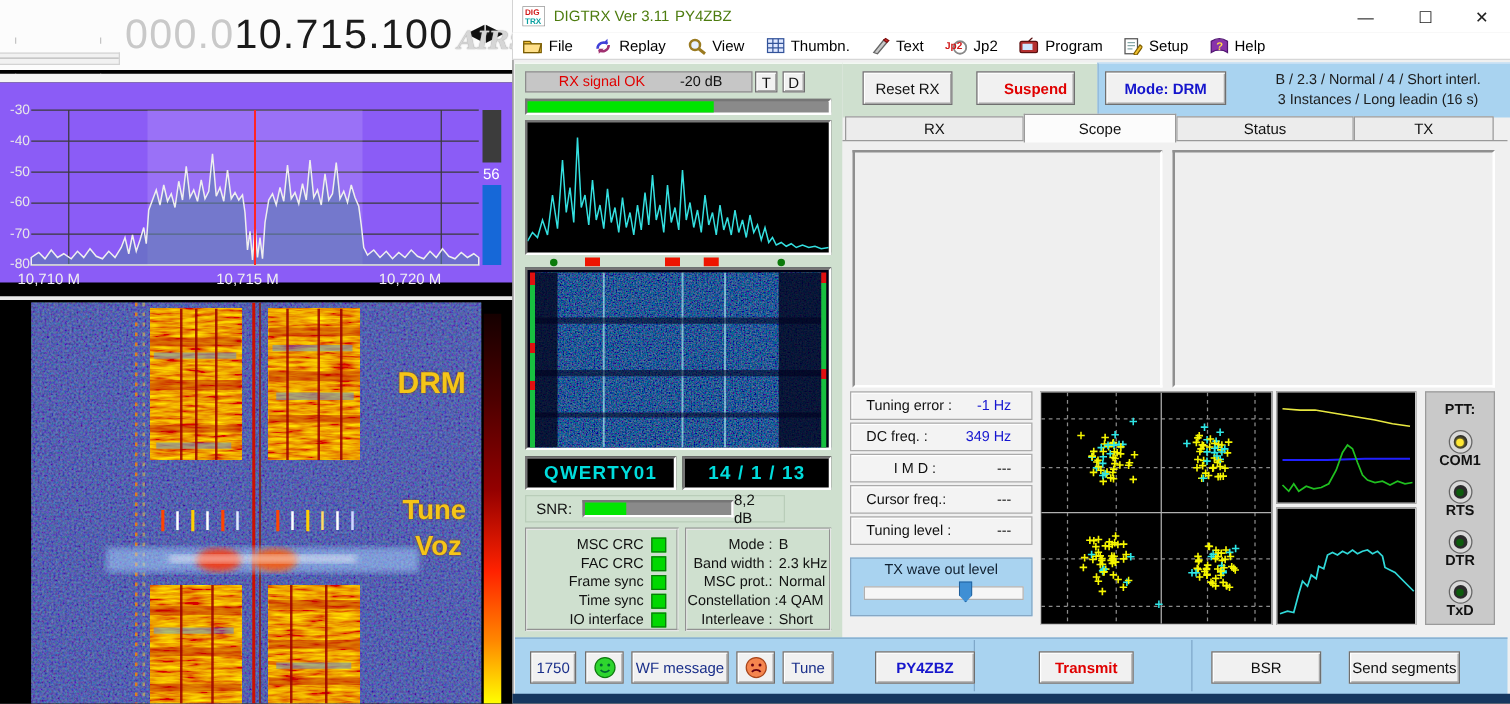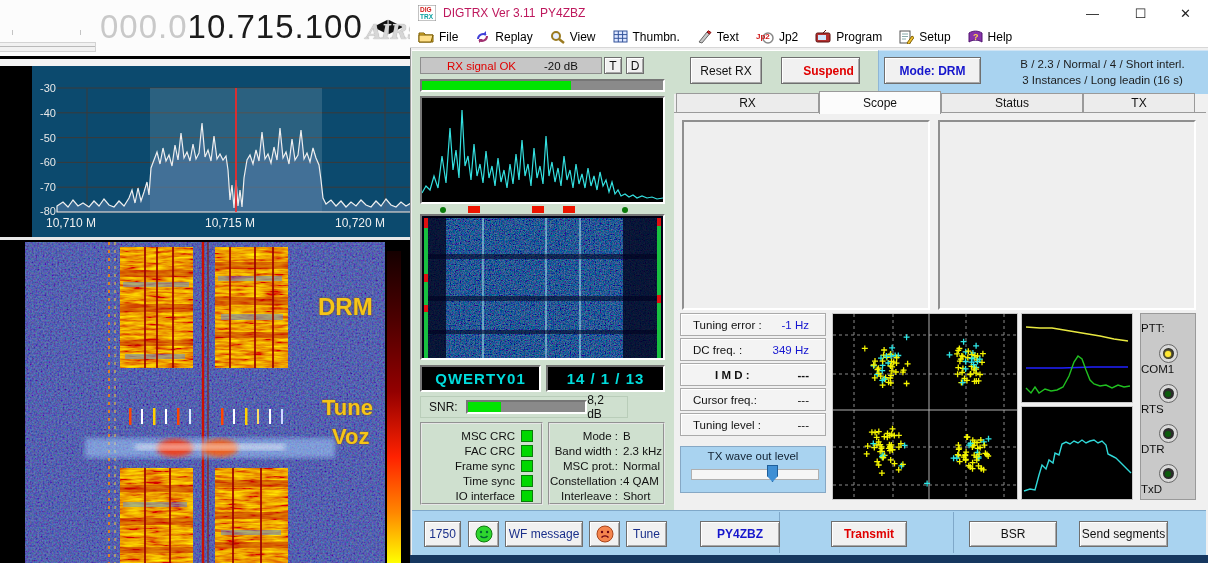--- a/index.html
+++ b/index.html
@@ -11,30 +11,30 @@
   #freq-display{left:100px;top:8px;font-weight:300;font-size:33px;letter-spacing:1px;color:#1b1b1b;white-space:nowrap;}
   #freq-display .dim{color:#c9c9c9;}
   .freq-arrow{display:inline-block;font-size:19px;vertical-align:6px;color:#111;}
   #airspy-logo{left:366px;top:20px;font-family:"DejaVu Serif",serif;font-style:italic;font-weight:bold;
                font-size:20px;color:#d6d6d6;text-shadow:0 0 1px #8a8a8a;}
   .mini-slider-line{left:0;top:46px;width:95px;height:1px;background:#b9b9b9;}
   .mini-slider-bar{left:0;top:42px;width:95px;height:8px;background:#f1f1f1;border:1px solid #d3d3d3;border-left:none;}
   .mini-tick{width:1px;height:5px;background:#c4c4c4;}
   #black-rule{left:0;top:56px;width:410px;height:3px;background:#000;}
   #white-gap{left:0;top:59px;width:410px;height:7px;background:#f4f4f4;}
-  #sdr-spectrum{left:0;top:66px;width:410px;height:180px;background:#0c4a6e;margin-left:32px;}
+  #sdr-spectrum{left:0;top:66px;width:410px;height:160px;background:#8b5cf6;}
   .ytick{position:absolute;left:0;width:24px;text-align:right;color:#e8e8e8;font-size:11px;}
   .xtick{position:absolute;top:150px;color:#f0f0f0;font-size:12px;}
   #level-56{left:384px;top:66px;width:18px;text-align:center;color:#fff;font-size:12px;}
   #sdr-waterfall{left:0;top:237px;width:410px;height:326px;background:#000;}
   .wf-label{position:absolute;color:#f5c518;font-weight:bold;text-shadow:0 0 2px #7a5200;}
   
   #win{left:410px;top:0;width:798px;height:563px;background:#f0f0f0;border-left:1px solid #9a9a9a;box-sizing:border-box;}
   #titlebar{left:410px;top:0;width:798px;height:26px;background:#ffffff;border-bottom:1px solid #e2e2e2;}
-  #titlebar .t-text{position:absolute;top:6px;font-size:12px;color:#be185d;}
+  #titlebar .t-text{position:absolute;top:6px;font-size:12px;color:#4d7c0f;}
   .winbtn{position:absolute;top:0;width:45px;height:26px;display:flex;align-items:center;justify-content:center;font-size:13px;color:#222;}
   #menubar{left:410px;top:26px;width:798px;height:22px;background:#fff;border-bottom:1px solid #d7d7d7;
            display:flex;align-items:center;padding-left:8px;box-sizing:border-box;}
   .menu-item{display:flex;align-items:center;gap:5px;margin-right:17px;font-size:12px;color:#000;white-space:nowrap;}
   .menu-item svg{display:block;}
   #green-panel{left:412px;top:50px;width:262px;height:460px;background:#cfe0cf;border-top:1px solid #fff;}
   #top-strip-green{left:674px;top:50px;width:204px;height:43px;background:#cfe0cf;border-top:1px solid #fff;}
   #top-strip-blue{left:878px;top:50px;width:330px;height:43px;background:#a9d3f0;border-top:1px solid #cfe4f5;border-left:1px solid #8fb6d6;}
   .btn3d{background:#f1f1f1;border:1px solid #6f6f6f;box-shadow:inset 1px 1px 0 #ffffff,inset -1px -1px 0 #a8a8a8;
          display:flex;align-items:center;justify-content:center;font-size:12px;color:#111;box-sizing:border-box;}
@@ -75,21 +75,21 @@
   .meas-box .ml{margin-left:12px;}
   .meas-box .mv{margin-left:auto;margin-right:16px;}
   .mv.blue{color:#1515d0;}
   #txwave{left:680px;top:446px;width:146px;height:47px;background:#a9d3f0;border:1px solid #86a8c5;box-sizing:border-box;}
   #txwave .cap{text-align:center;font-size:11.5px;margin-top:3px;color:#102030;}
   #tx-slider-track{position:absolute;left:10px;top:22px;width:126px;height:9px;background:#f6f6f6;border:1px solid #b0b0b0;}
   #tx-slider-thumb{position:absolute;left:86px;top:18px;width:9px;height:15px;background:#3f8fd4;border:1px solid #1f5f9a;
                    clip-path:polygon(0 0,100% 0,100% 65%,50% 100%,0 65%);}
   .plot-black{position:absolute;background:#000;border:1px solid #c9c9c9;box-sizing:border-box;}
   #ptt-panel{left:1140px;top:313px;width:56px;height:187px;background:#c9c9c9;border:1px solid #9a9a9a;box-sizing:border-box;}
-  .ptt-label{text-align:left;font-size:11.5px;font-weight:normal;color:#111;}
+  .ptt-label{text-align:center;font-size:11.5px;font-weight:bold;color:#111;}
   .led{margin:2px auto 0;width:17px;height:17px;border-radius:50%;background:#d9d9d9;border:1px solid #666;
        display:flex;align-items:center;justify-content:center;}
   .led .mid{width:11px;height:11px;border-radius:50%;background:#2b2b2b;display:flex;align-items:center;justify-content:center;}
   .led .core{width:6px;height:6px;border-radius:50%;}
   #bottom-bar{left:412px;top:510px;width:794px;height:45px;background:#a9d3f0;border-top:1px solid #7fa8c9;}
   .vdiv{position:absolute;top:512px;width:1px;height:41px;background:#7fa8c9;}
   #navy-strip{left:410px;top:555px;width:798px;height:8px;background:#16375f;}
   .bb-btn{position:absolute;top:521px;height:26px;}
   .navy{color:#1a2f8a;}
   .boldnavy{color:#1515cc;font-weight:bold;}
@@ -497,21 +497,21 @@
   <div class="scope-panel" style="left:938px;top:120px;width:258px;height:190px;"></div>
 
   <div class="meas-box" style="top:313px;">
       <span class="ml">Tuning error :</span>
       <span class="mv blue">-1 Hz</span>
     </div>
   <div class="meas-box" style="top:338px;">
       <span class="ml">DC freq. :</span>
       <span class="mv blue">349 Hz</span>
     </div>
-  <div class="meas-box" style="top:363px;font-weight:bold;">
+  <div class="meas-box" style="top:363px;">
       <span class="ml" style="margin-left:34px;">I M D :</span>
       <span class="mv">---</span>
     </div>
   <div class="meas-box" style="top:388px;">
       <span class="ml">Cursor freq.:</span>
       <span class="mv">---</span>
     </div>
   <div class="meas-box" style="top:413px;">
       <span class="ml">Tuning level :</span>
       <span class="mv">---</span>

